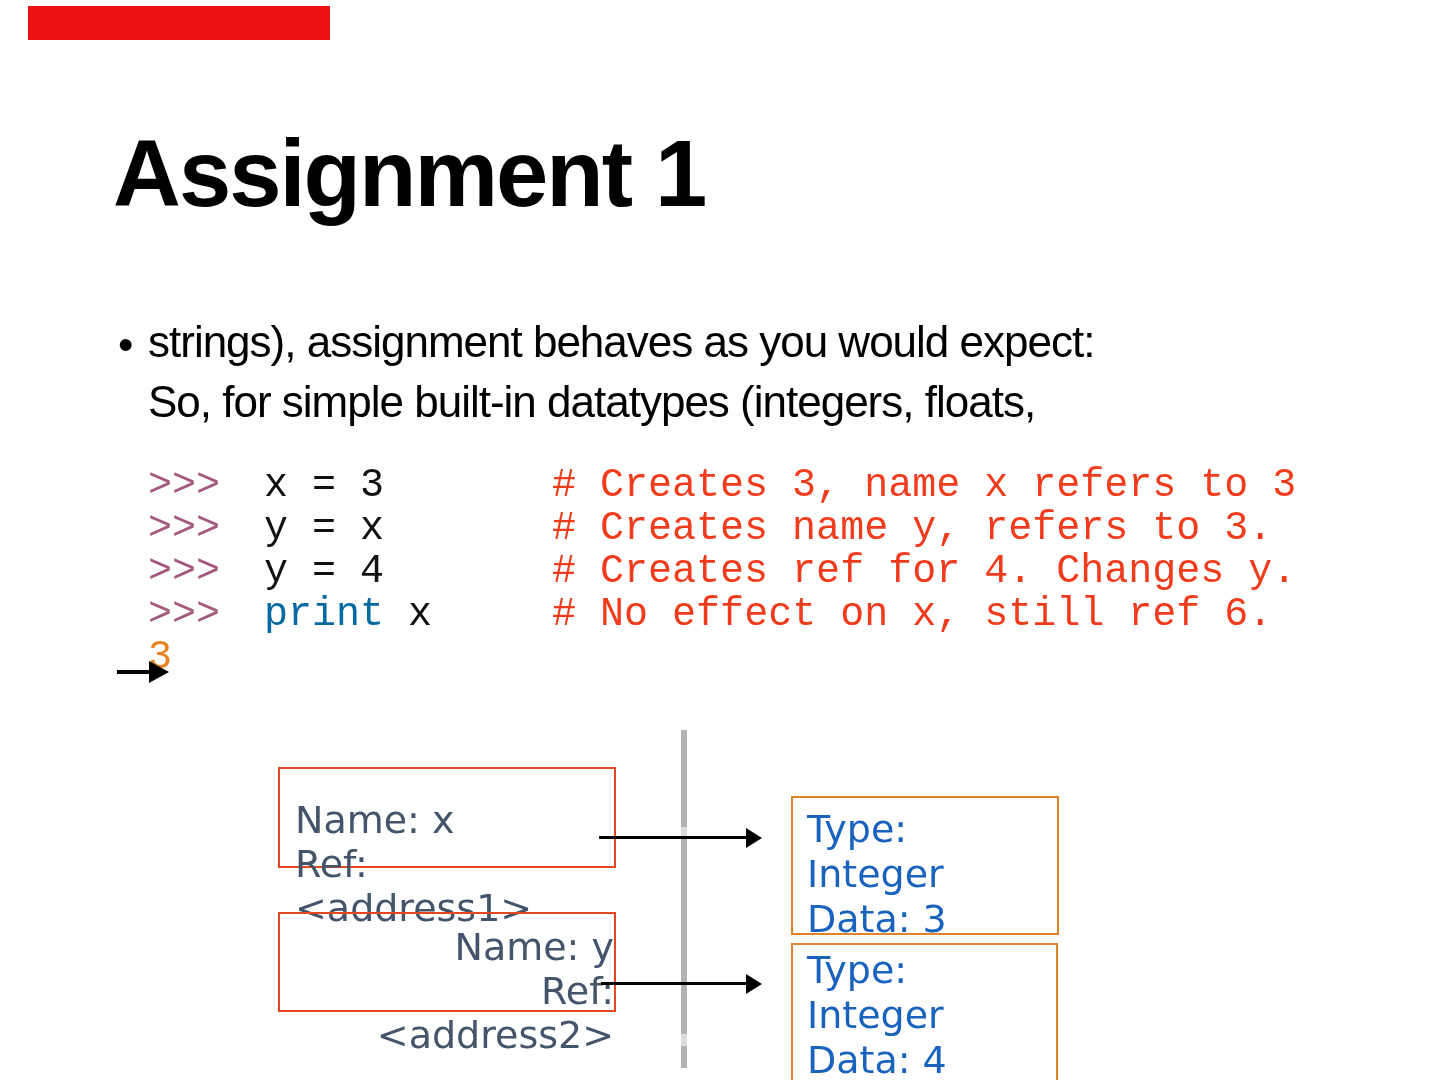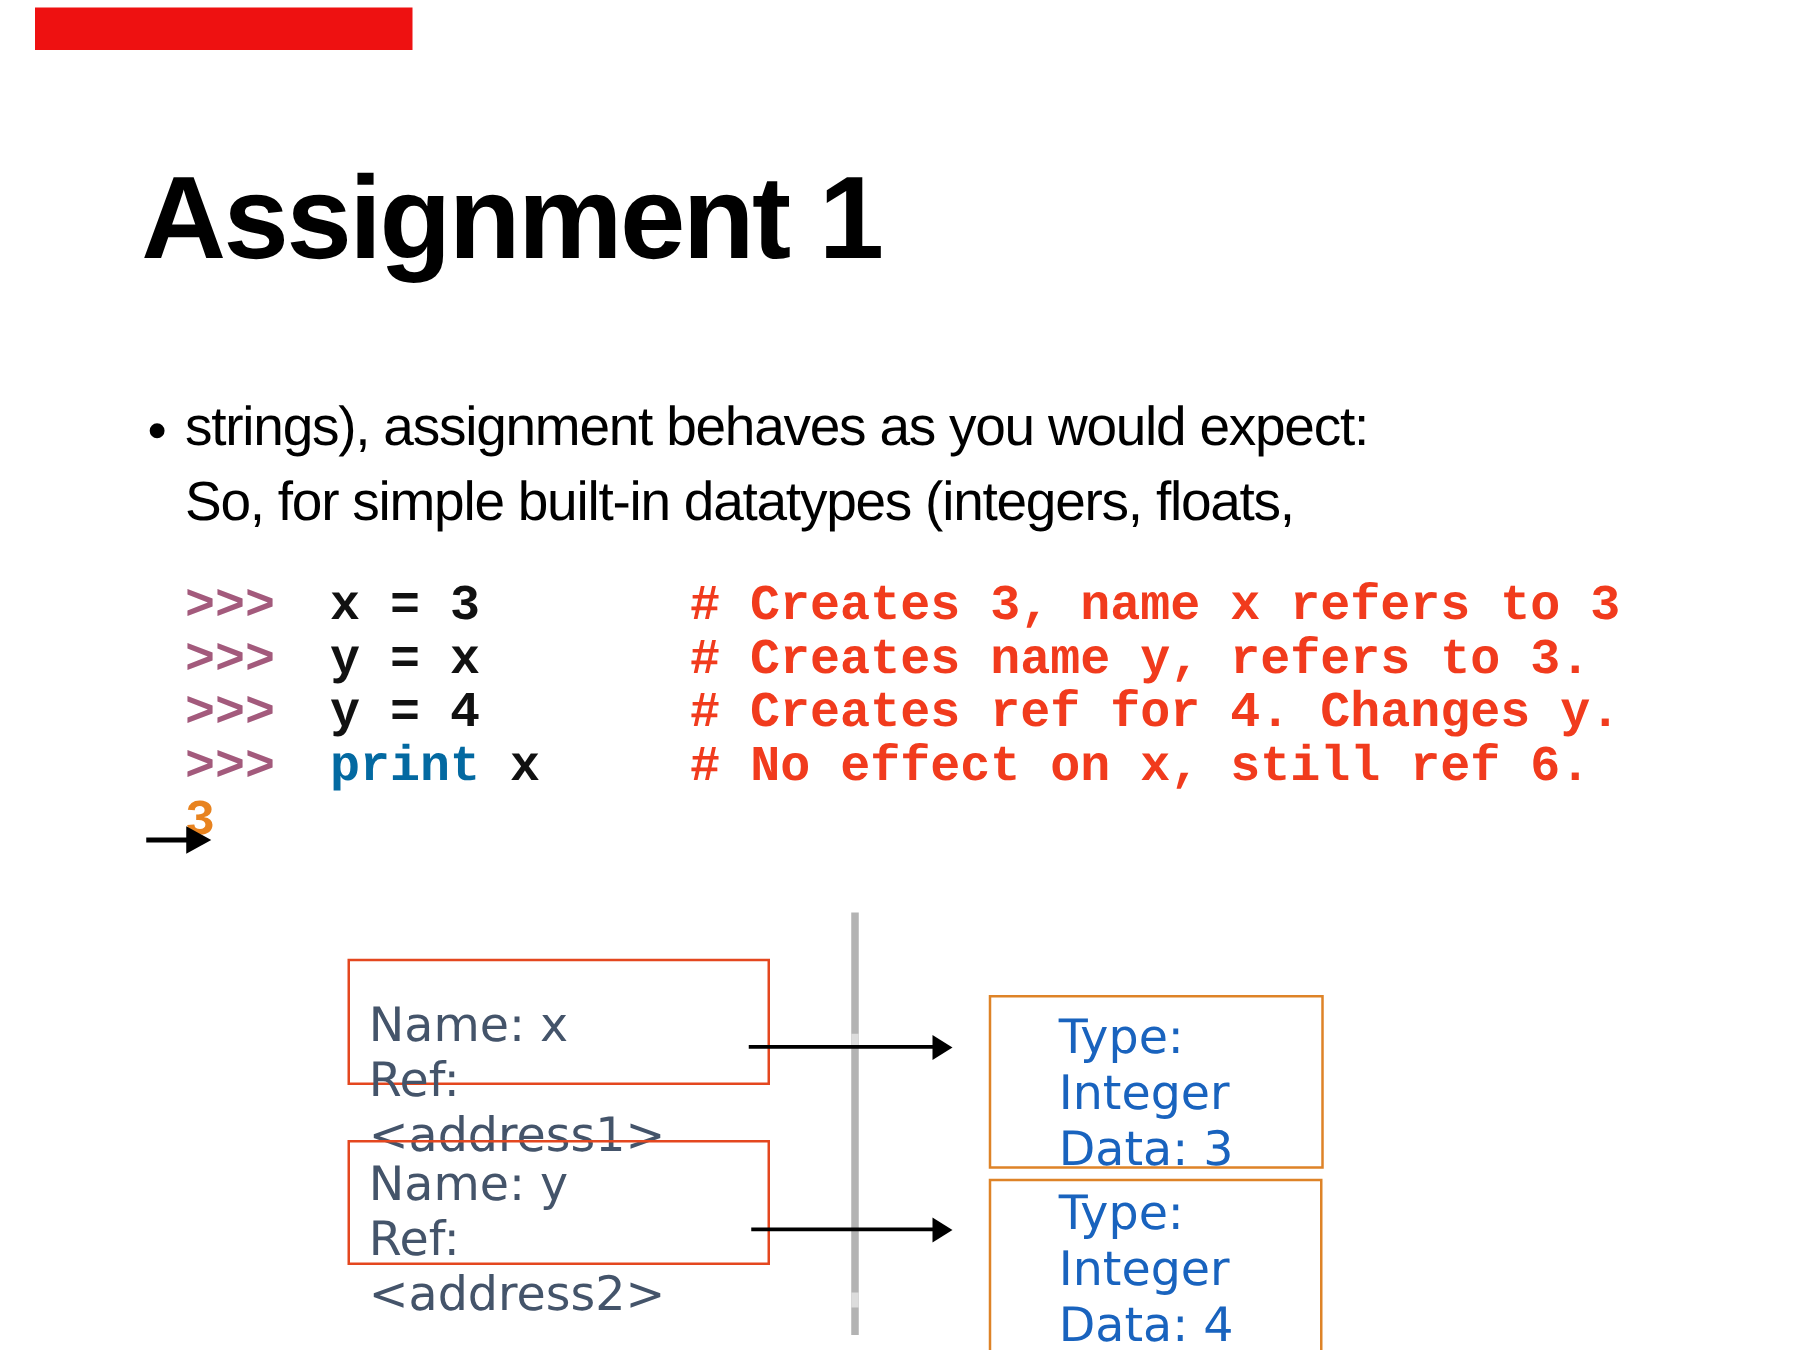--- a/index.html
+++ b/index.html
@@ -14,21 +14,21 @@
   .title{left:113px;top:127px;font-size:94px;letter-spacing:-2px;line-height:1;
          color:#000;white-space:nowrap;font-weight:bold;}
 
   
   .bullet-dot{left:118px;top:320px;font-size:44px;color:#000;}
   .bullet-text{left:148px;top:312px;width:1180px;font-size:44px;letter-spacing:-1px;
                line-height:60px;color:#000;}
 
   
   .code{left:148px;top:464px;font-family:"Liberation Mono","DejaVu Sans Mono",monospace;
-        font-weight:700;font-size:40px;line-height:43px;color:#111;}
+        font-weight:400;font-size:40px;line-height:43px;color:#111;}
   .codeline{white-space:pre;}
   .prompt{color:#a35a7c;}
   .kw{color:#0369a1;margin-left:20px;}
   .comment{color:#f13b1d;}
   .output{color:#e8831f;}
 
   
   .oarrow-line{left:117px;top:670px;width:38px;height:4px;background:#000;}
   .oarrow-head{left:149px;top:661px;width:0;height:0;
     border-left:20px solid #000;border-top:11px solid transparent;border-bottom:11px solid transparent;}
@@ -37,26 +37,26 @@
   .gray-bar{left:681px;top:730px;width:6px;height:338px;background:#b3b3b3;}
   .gray-notch1{left:681px;top:827px;width:6px;height:10px;background:#dcdcdc;}
   .gray-notch2{left:681px;top:1034px;width:6px;height:12px;background:#dcdcdc;}
 
   
   .nbox{width:338px;border:2px solid #e4471f;box-sizing:border-box;background:transparent;
         color:#44546a;font-family:"DejaVu Sans",sans-serif;font-size:38px;line-height:44px;}
   .nbox .inner{padding:0 0 0 15px;}
   .nbox1{left:278px;top:767px;height:101px;}
   .nbox1 .inner{padding-top:13px;margin-top:16px;}
-  .nbox2{left:278px;top:912px;height:100px;}
+  .nbox2{left:278px;top:912px;height:100px;text-align:right;}
   .nbox2 .inner{padding-top:11px;}
 
   .vbox{border:2px solid #de8327;box-sizing:border-box;color:#1963be;
         font-family:"DejaVu Sans",sans-serif;font-size:38px;line-height:45px;overflow:hidden;}
-  .vbox .inner{padding:0 16px 0 14px;margin-left:40px;}
+  .vbox .inner{padding:0 16px 0 14px;}
   .vbox1{left:791px;top:796px;width:268px;height:139px;}
   .vbox1 .inner{padding-top:9px;}
   .vbox2{left:791px;top:943px;width:267px;height:150px;}
   .vbox2 .inner{padding-top:3px;}
 
   
   .arrow-line{height:3px;background:#000;}
   .arrow1-line{left:599px;top:836px;width:148px;}
   .arrow2-line{left:601px;top:982px;width:146px;}
   .arrow-head{width:0;height:0;border-left:16px solid #000;

